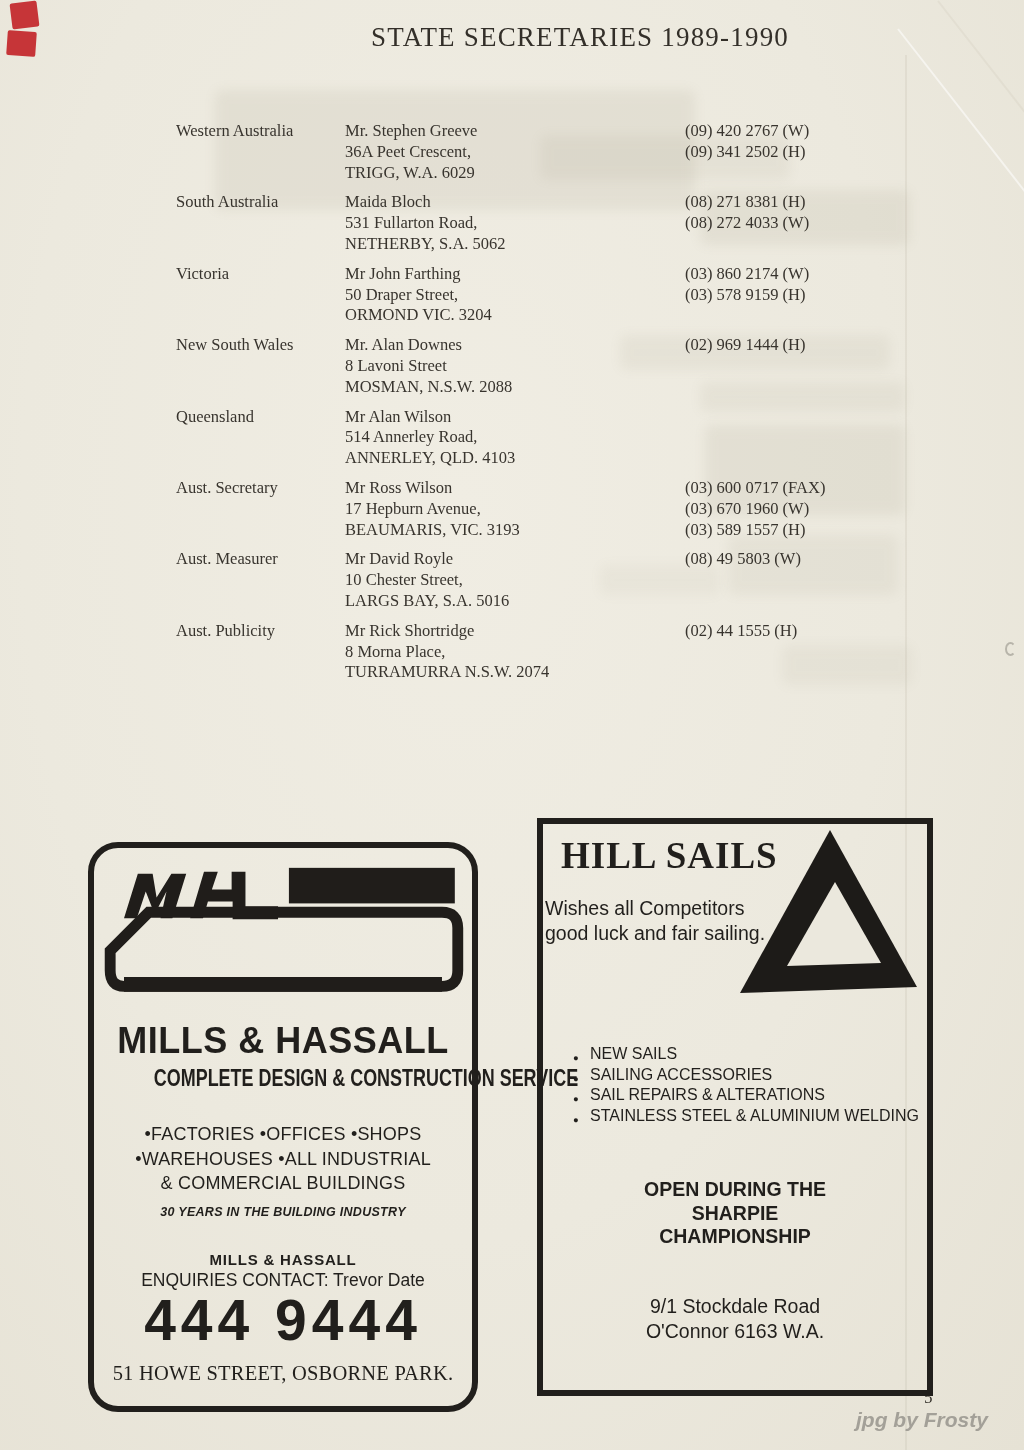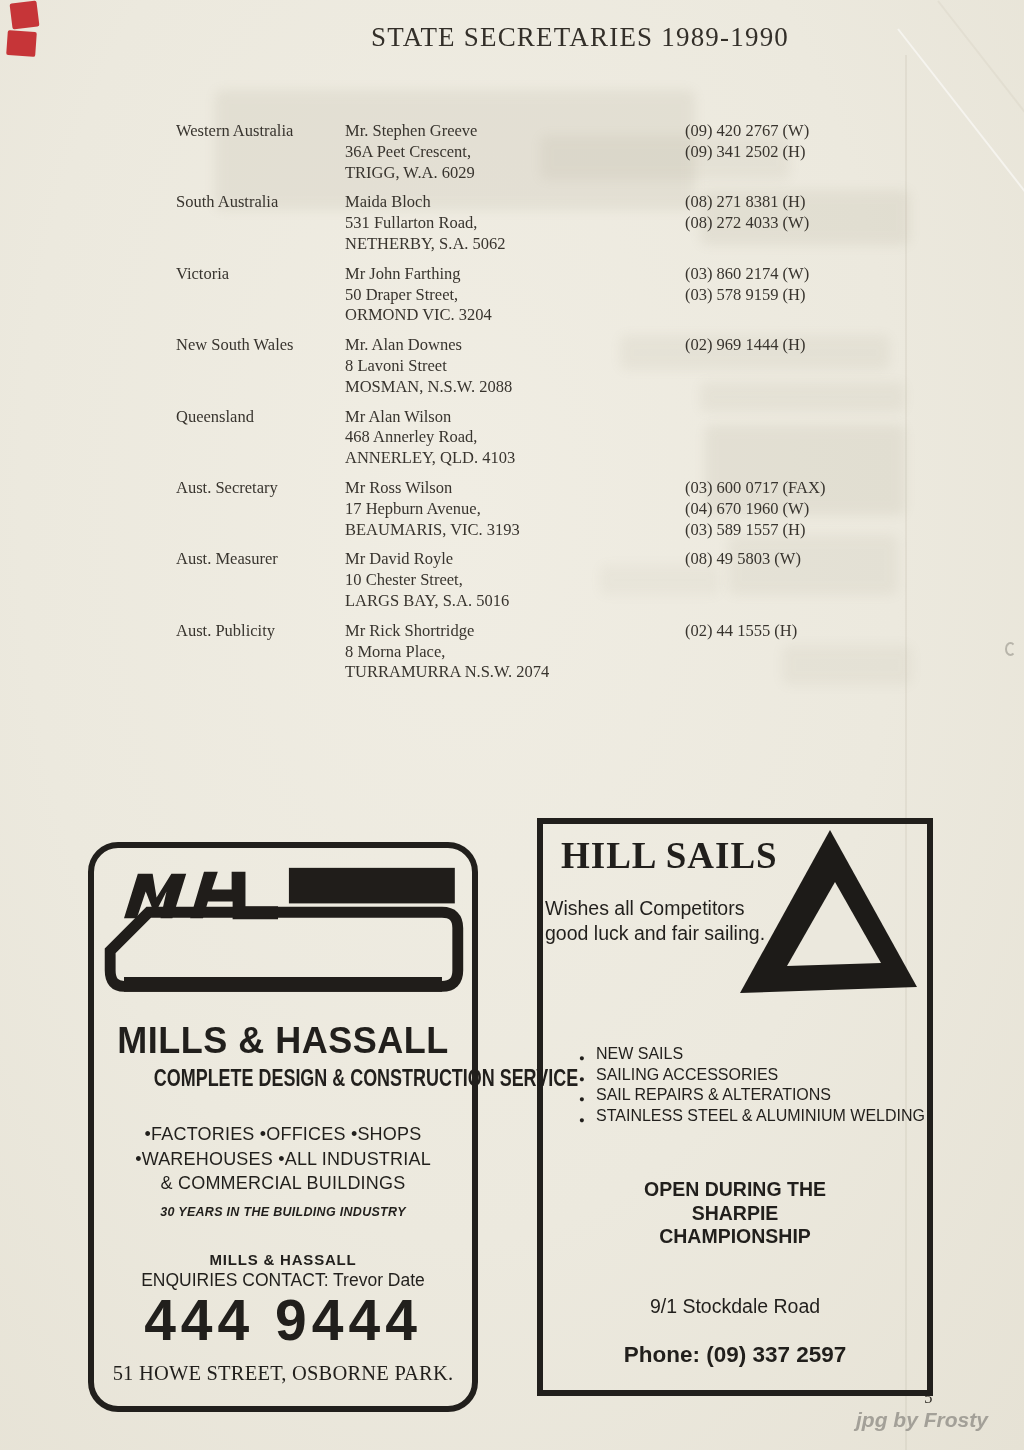--- a/index.html
+++ b/index.html
@@ -48,21 +48,21 @@
                  font-size:15px;font-weight:bold;letter-spacing:.8px;}
   .mills-contact{position:absolute;top:422px;width:100%;text-align:center;font-size:17.5px;}
   .mills-phone{position:absolute;top:440px;width:100%;text-align:center;
                  font-size:57px;font-weight:bold;letter-spacing:5px;line-height:64px;}
   .mills-address{position:absolute;top:514px;width:100%;text-align:center;font-size:20.5px;letter-spacing:.2px;font-family:Liberation Serif, serif;}
   
   .hill-company{position:absolute;left:18px;top:10px;font-family:"Liberation Serif",serif;
                 font-weight:bold;font-size:37px;letter-spacing:1px;white-space:nowrap;}
   .hill-triangle{position:absolute;left:192px;top:2px;width:190px;height:170px;}
   .hill-message{position:absolute;left:2px;top:72px;width:240px;font-size:19.5px;line-height:24.5px;}
-  .hill-bullets{position:absolute;left:36px;top:220px;margin:0;padding:0;list-style:none;
+  .hill-bullets{position:absolute;left:30px;top:220px;margin:0;padding:0;list-style:none;
                 font-size:16px;line-height:20.5px;}
   .hill-bullets li{position:relative;padding-left:17px;white-space:nowrap;}
   .hill-bullets li::before{content:"●";position:absolute;left:0;top:4px;font-size:9.5px;}
   .hill-open{position:absolute;top:354px;width:100%;text-align:center;
              font-size:19.5px;font-weight:bold;line-height:23.5px;}
   .hill-address{position:absolute;top:470px;width:100%;text-align:center;font-size:19.5px;line-height:24.5px;}
   .hill-phone{position:absolute;top:518px;width:100%;text-align:center;font-size:22.5px;font-weight:bold;}
   
   .pageno{position:absolute;left:924px;top:1388px;font-size:17px;z-index:1;}
   .wm{position:absolute;left:856px;top:1408px;font-family:"Liberation Sans",sans-serif;
@@ -138,34 +138,34 @@
           <div>MOSMAN, N.S.W. 2088</div>
         </div>
         <div class="dir-phones">
           <div>(02) 969 1444 (H)</div>
         </div>
       </div>
       <div class="dir-row">
         <div class="dir-role">Queensland</div>
         <div class="dir-addr">
           <div>Mr Alan Wilson</div>
-          <div>468 Annerley Road,</div>
+          <div>514 Annerley Road,</div>
           <div>ANNERLEY, QLD. 4103</div>
         </div>
       </div>
       <div class="dir-row">
         <div class="dir-role">Aust. Secretary</div>
         <div class="dir-addr">
           <div>Mr Ross Wilson</div>
           <div>17 Hepburn Avenue,</div>
           <div>BEAUMARIS, VIC. 3193</div>
         </div>
         <div class="dir-phones">
           <div>(03) 600 0717 (FAX)</div>
-          <div>(04) 670 1960 (W)</div>
+          <div>(03) 670 1960 (W)</div>
           <div>(03) 589 1557 (H)</div>
         </div>
       </div>
       <div class="dir-row">
         <div class="dir-role">Aust. Measurer</div>
         <div class="dir-addr">
           <div>Mr David Royle</div>
           <div>10 Chester Street,</div>
           <div>LARGS BAY, S.A. 5016</div>
         </div>
@@ -223,20 +223,20 @@
         <li>SAIL REPAIRS &amp; ALTERATIONS</li>
         <li>STAINLESS STEEL &amp; ALUMINIUM WELDING</li>
       </ul>
     <div class="hill-open" id="hill-open">
         <div>OPEN DURING THE</div>
         <div>SHARPIE</div>
         <div>CHAMPIONSHIP</div>
       </div>
     <div class="hill-address" id="hill-address">
         <div>9/1 Stockdale Road</div>
-      </div>
-    <div class="hill-phone">Phone: (09) 337 2597</div>
+        <div>O'Connor 6163 W.A.</div>
+      </div>
   </div>
 
   <div class="pageno">5</div>
   <div class="wm">jpg by Frosty</div>
 
 </div>
 
 </body></html>

